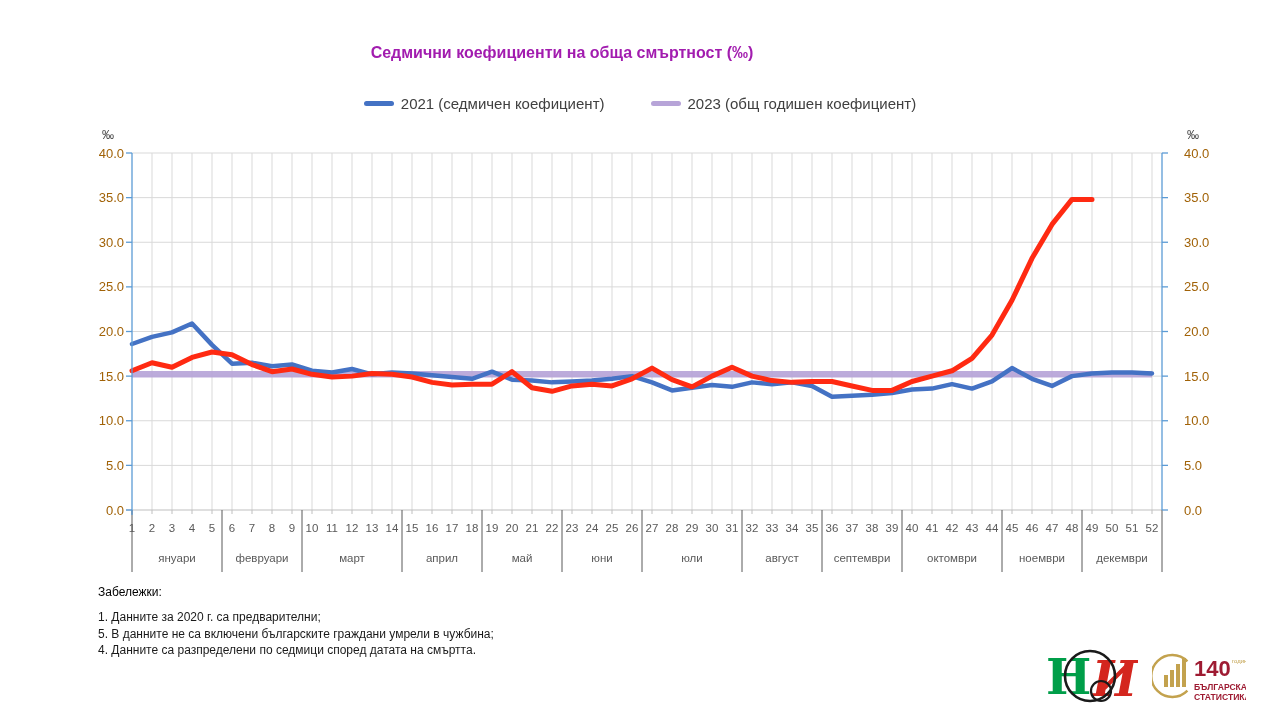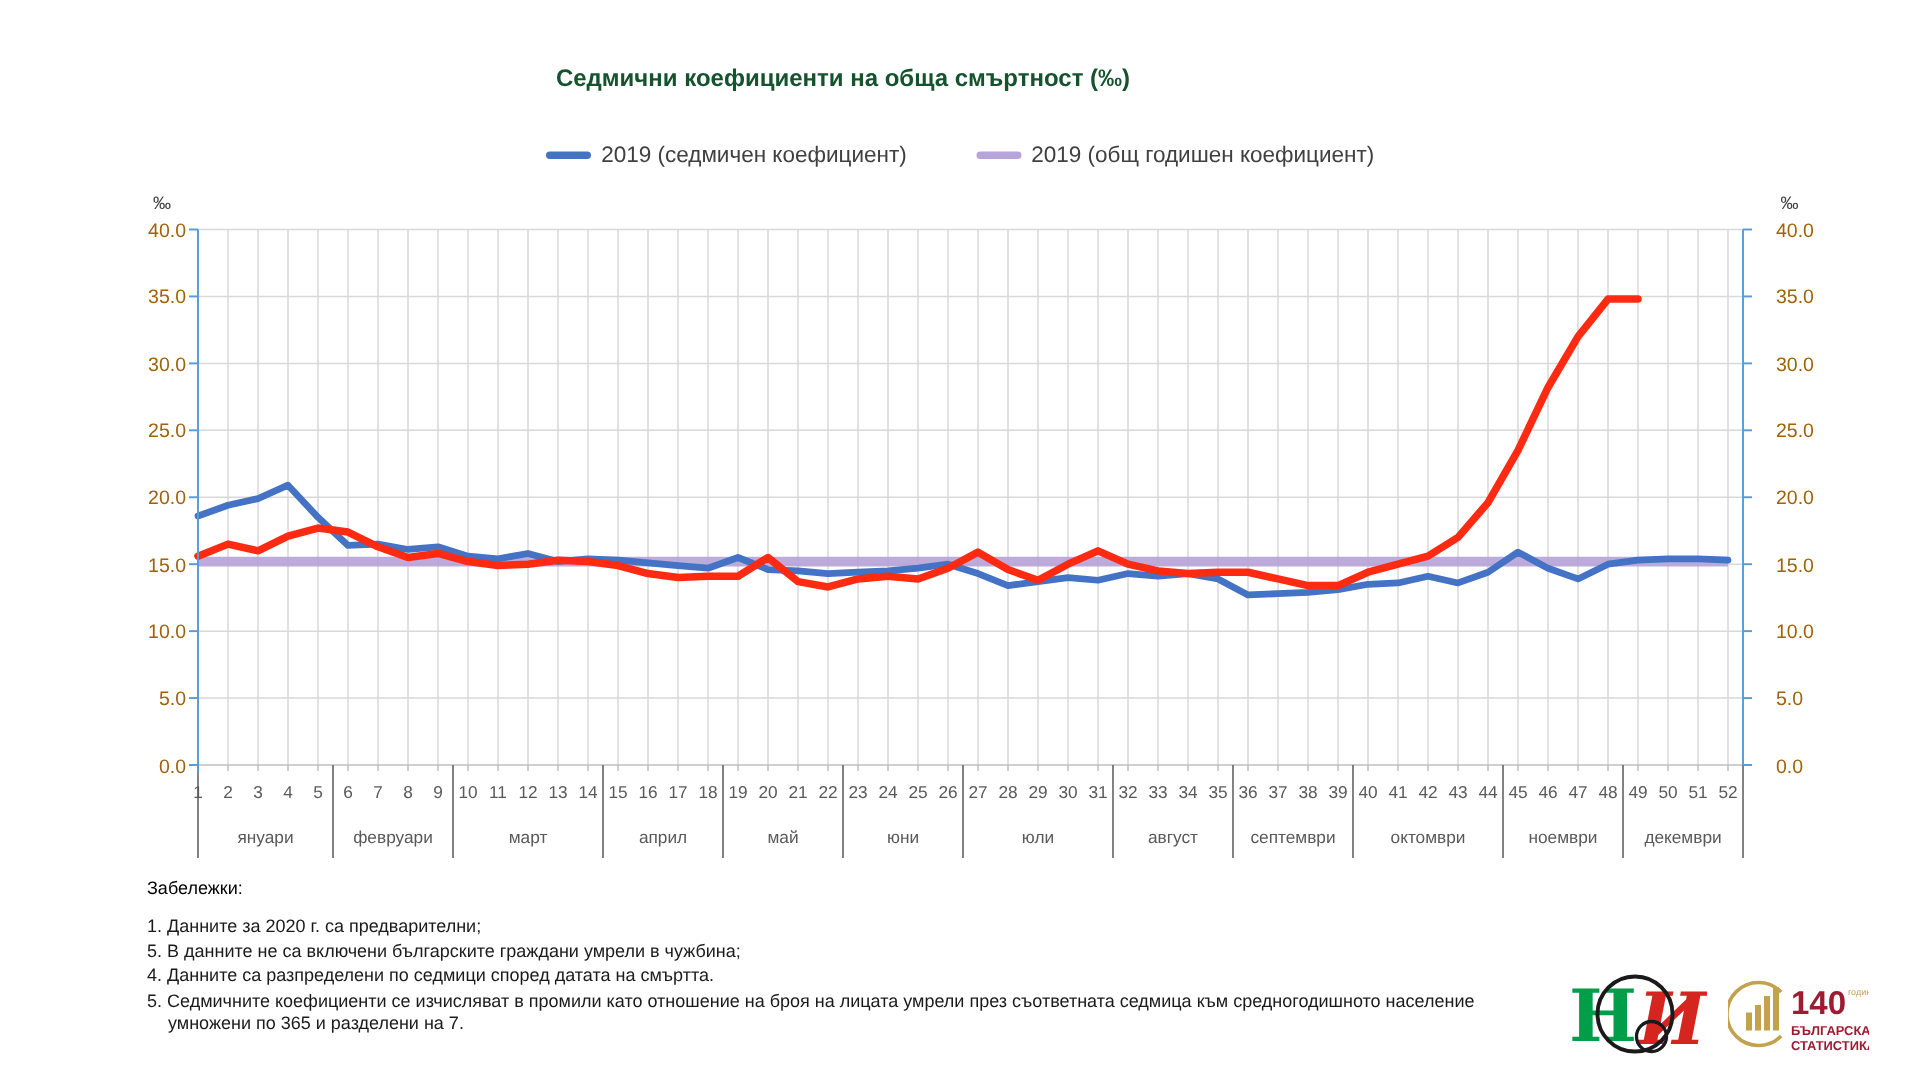--- a/index.html
+++ b/index.html
@@ -3,21 +3,21 @@
 <meta charset="utf-8">
 <style>
   html,body{margin:0;padding:0;}
   body{
     width:1280px;height:720px;position:relative;background:#ffffff;
     font-family:"Liberation Sans",sans-serif;overflow:hidden;
   }
   .abs{position:absolute;}
   #title{
     left:0;top:44px;width:1124px;text-align:center;
-    font-size:16px;font-weight:bold;color:#14532d;
+    font-size:16px;font-weight:bold;color:#a21caf;
   }
   #legend{
     left:0;top:95px;width:1280px;display:flex;justify-content:center;
     align-items:center;gap:46px;
   }
   .legend-item{display:flex;align-items:center;gap:7px;}
   .legend-swatch{width:30px;height:5px;border-radius:2.5px;display:inline-block;}
   .legend-label{font-size:15px;color:#404040;}
   .ytick{
     position:absolute;font-size:13px;color:#a16207;width:64px;
@@ -37,25 +37,25 @@
   #logos{left:1046px;top:645px;display:flex;gap:14px;align-items:center;}
 </style>
 </head>
 <body>
 
 <div id="title" class="abs">Седмични коефициенти на обща смъртност (‰)</div>
 
 <div id="legend" class="abs">
     <div class="legend-item">
       <span class="legend-swatch" style="background: rgb(68, 114, 196);"></span>
-      <span class="legend-label">2019 (седмичен коефициент)</span>
+      <span class="legend-label">2021 (седмичен коефициент)</span>
     </div>
     <div class="legend-item">
       <span class="legend-swatch" style="background: rgb(183, 164, 216);"></span>
-      <span class="legend-label">2019 (общ годишен коефициент)</span>
+      <span class="legend-label">2023 (общ годишен коефициент)</span>
     </div>
   </div>
 
 <span class="permille" style="left:102px;top:128px;">‰</span>
 <span class="permille" style="left:1187px;top:128px;">‰</span>
 
 <svg id="chart-svg" class="abs" width="1280" height="720" viewBox="0 0 1280 720">
     <line x1="132" y1="465.375" x2="1162" y2="465.375" stroke="#D9D9D9" stroke-width="1"></line>
     <line x1="132" y1="420.75" x2="1162" y2="420.75" stroke="#D9D9D9" stroke-width="1"></line>
     <line x1="132" y1="376.125" x2="1162" y2="376.125" stroke="#D9D9D9" stroke-width="1"></line>
@@ -290,21 +290,20 @@
     <div class="ytick left" style="left: 60px; top: 145.5px;">40.0</div>
     <div class="ytick right" style="left: 1184px; top: 145.5px;">40.0</div>
   </div>
 
 <div id="notes" class="abs">
   <div id="notes-heading">Забележки:</div>
   <div id="notes-list">
       <div class="note-item">1. Данните за 2020 г. са предварителни;</div>
       <div class="note-item">5. В данните не са включени българските граждани умрели в чужбина;</div>
       <div class="note-item">4. Данните са разпределени по седмици според датата на смъртта.</div>
-      <div class="note-item">5. Седмичните коефициенти се изчисляват в промили като отношение на броя на лицата умрели през съответната седмица към средногодишното население умножени по 365 и разделени на 7.</div>
     </div>
 </div>
 
 <div id="logos" class="abs">
 
   <svg width="92" height="58" viewBox="0 0 92 58">
     <text id="nsi-n" x="0" y="46" font-family="DejaVu Serif, serif" font-weight="bold" font-size="48" fill="#009E49">Н</text>
     <text id="nsi-i" x="46" y="48" font-family="DejaVu Serif, serif" font-weight="bold" font-style="italic" font-size="48" fill="#D4261E">И</text>
     <circle id="nsi-ring-big" cx="44" cy="28" r="25" fill="none" stroke-width="2.6" stroke="#1a1a1a"></circle>
     <circle id="nsi-ring-small" cx="55" cy="43" r="10" fill="none" stroke-width="2.2" stroke="#1a1a1a"></circle>

